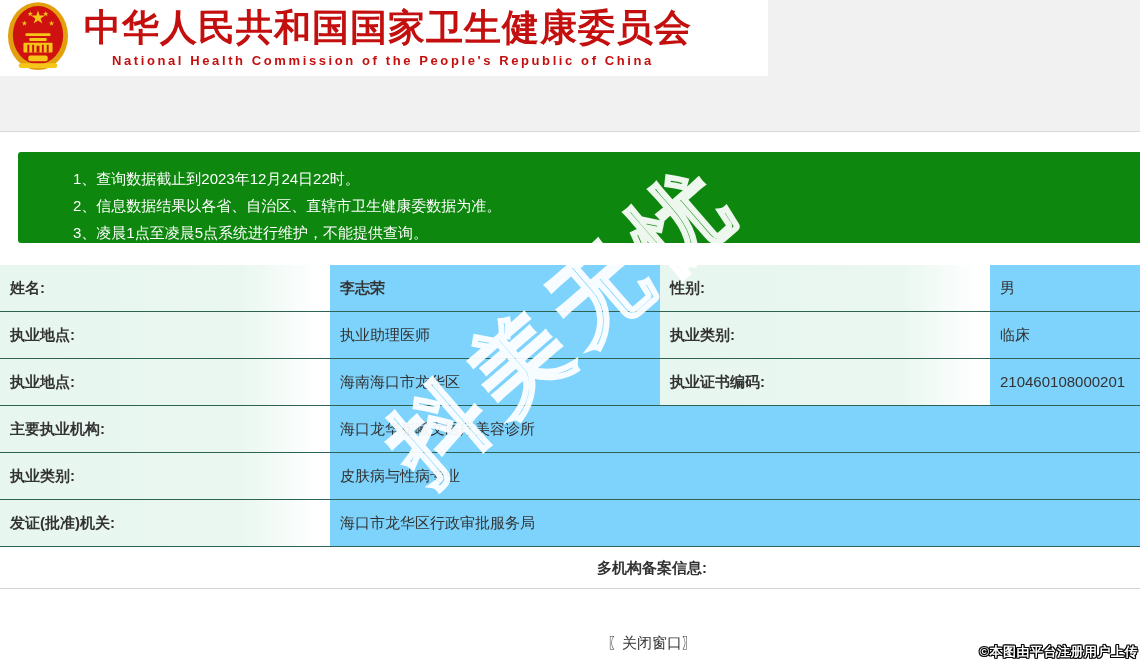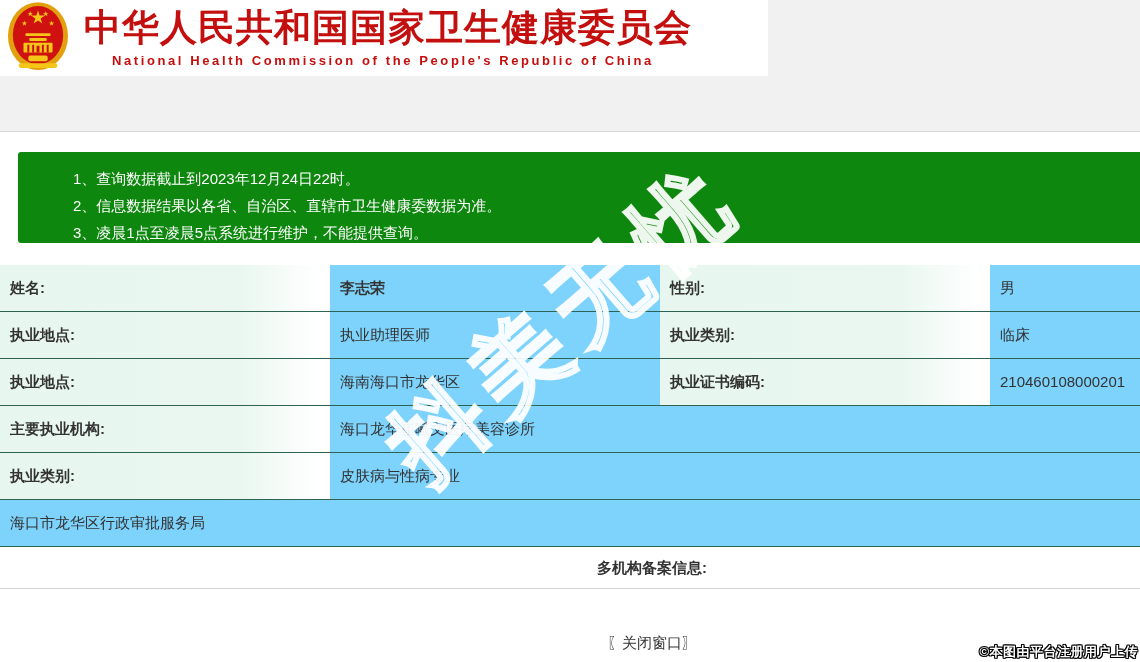--- a/index.html
+++ b/index.html
@@ -149,20 +149,21 @@
       <div class="cell cell-label">主要执业机构:</div>
       <div class="cell cell-value">海口龙华崔曦文医疗美容诊所</div>
     </div>
 
     <div class="row row-span">
       <div class="cell cell-label">执业类别:</div>
       <div class="cell cell-value">皮肤病与性病专业</div>
     </div>
 
     <div class="row row-span">
+      <div class="cell cell-label">发证(批准)机关:</div>
       <div class="cell cell-value">海口市龙华区行政审批服务局</div>
     </div>
 
     <div class="row-center">多机构备案信息:</div>
   </div>
 
   <div class="close-link-wrap">
     <a class="close-link">〖关闭窗口〗</a>
   </div>
 

